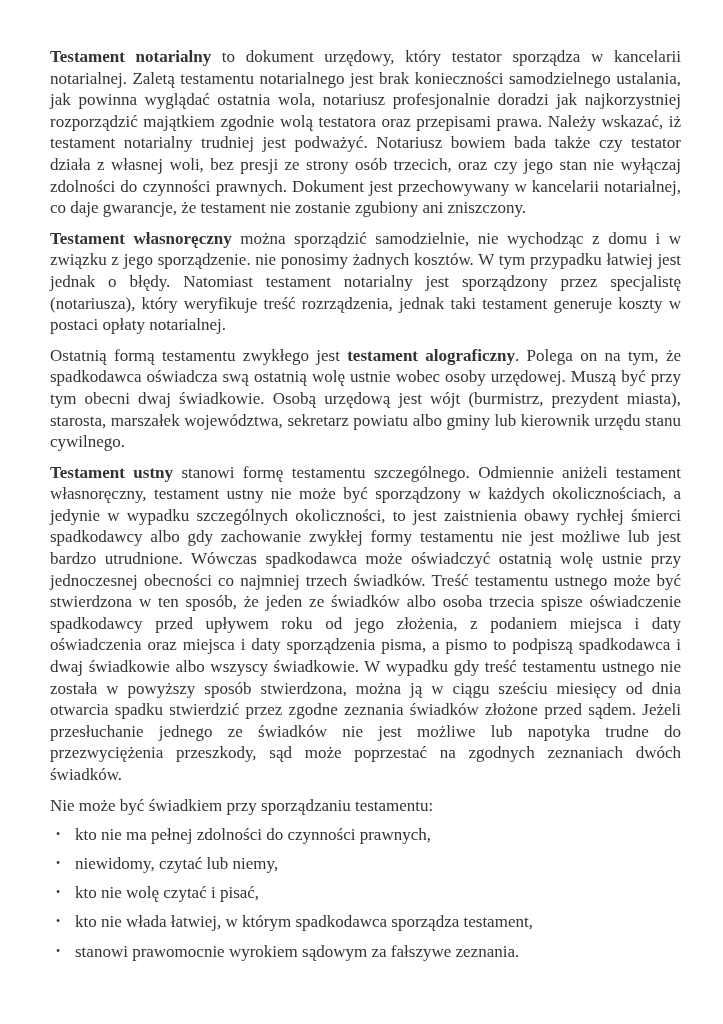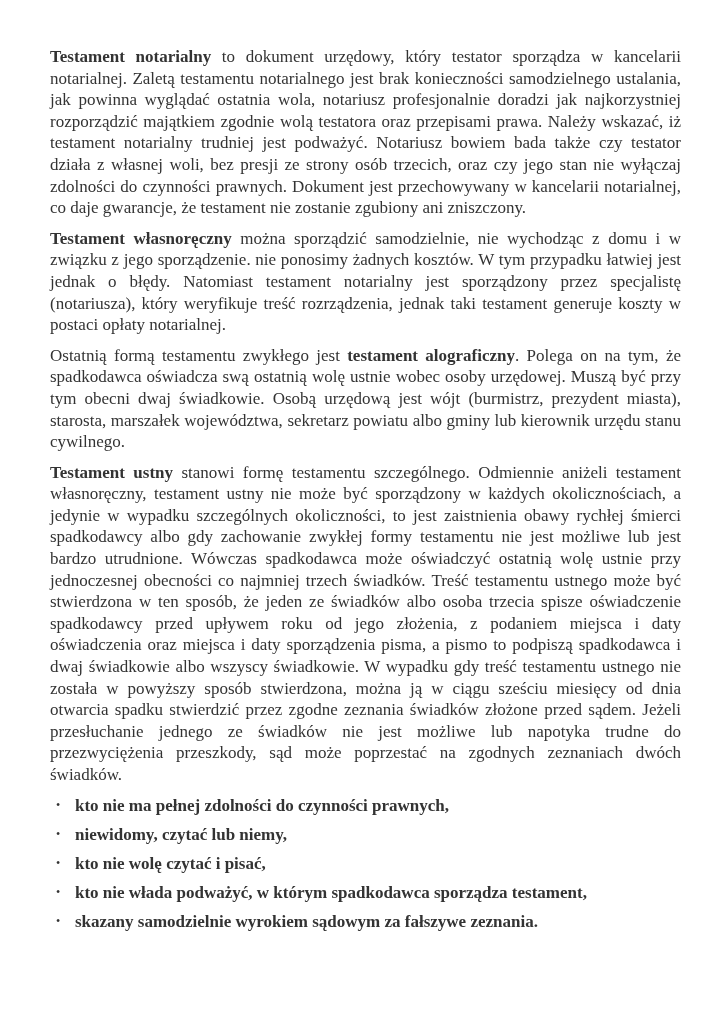--- a/index.html
+++ b/index.html
@@ -46,53 +46,53 @@
   }
   .bullet-marker {
     flex: 0 0 25px;
     padding-left: 6px;
     font-size: 12px;
     line-height: 21.6px;
     user-select: none;
   }
   .bullet-text {
     flex: 1 1 auto;
-    font-weight: bold;
   }
 </style>
 </head>
 <body>
 
 <div class="page">
 
   <p class="para"><span class="pre"></span><span class="lead-bold">Testament notarialny</span><span class="post"> to dokument urzędowy, który testator sporządza w kancelarii notarialnej. Zaletą testamentu notarialnego jest brak konieczności samodzielnego ustalania, jak powinna wyglądać ostatnia wola, notariusz profesjonalnie doradzi jak najkorzystniej rozporządzić majątkiem zgodnie wolą testatora oraz przepisami prawa. Należy wskazać, iż testament notarialny trudniej jest podważyć. Notariusz bowiem bada także czy testator działa z własnej woli, bez presji ze strony osób trzecich, oraz czy jego stan nie wyłączaj zdolności do czynności prawnych. Dokument jest przechowywany w kancelarii notarialnej, co daje gwarancje, że testament nie zostanie zgubiony ani zniszczony.</span></p>
 
   <p class="para"><span class="pre"></span><span class="lead-bold">Testament własnoręczny</span><span class="post"> można sporządzić samodzielnie, nie wychodząc z domu i w związku z jego sporządzenie. nie ponosimy żadnych kosztów. W tym przypadku łatwiej jest jednak o błędy. Natomiast testament notarialny jest sporządzony przez specjalistę (notariusza), który weryfikuje treść rozrządzenia, jednak taki testament generuje koszty w postaci opłaty notarialnej.</span></p>
 
   <p class="para"><span class="pre">Ostatnią formą testamentu zwykłego jest </span><span class="inline-bold">testament alograficzny</span><span class="post">. Polega on na tym, że spadkodawca oświadcza swą ostatnią wolę ustnie wobec osoby urzędowej. Muszą być przy tym obecni dwaj świadkowie. Osobą urzędową jest wójt (burmistrz, prezydent miasta), starosta, marszałek województwa, sekretarz powiatu albo gminy lub kierownik urzędu stanu cywilnego.</span></p>
 
   <p class="para"><span class="pre"></span><span class="lead-bold">Testament ustny</span><span class="post"> stanowi formę testamentu szczególnego. Odmiennie aniżeli testament własnoręczny, testament ustny nie może być sporządzony w każdych okolicznościach, a jedynie w wypadku szczególnych okoliczności, to jest zaistnienia obawy rychłej śmierci spadkodawcy albo gdy zachowanie zwykłej formy testamentu nie jest możliwe lub jest bardzo utrudnione. Wówczas spadkodawca może oświadczyć ostatnią wolę ustnie przy jednoczesnej obecności co najmniej trzech świadków. Treść testamentu ustnego może być stwierdzona w ten sposób, że jeden ze świadków albo osoba trzecia spisze oświadczenie spadkodawcy przed upływem roku od jego złożenia, z podaniem miejsca i daty oświadczenia oraz miejsca i daty sporządzenia pisma, a pismo to podpiszą spadkodawca i dwaj świadkowie albo wszyscy świadkowie. W wypadku gdy treść testamentu ustnego nie została w powyższy sposób stwierdzona, można ją w ciągu sześciu miesięcy od dnia otwarcia spadku stwierdzić przez zgodne zeznania świadków złożone przed sądem. Jeżeli przesłuchanie jednego ze świadków nie jest możliwe lub napotyka trudne do przezwyciężenia przeszkody, sąd może poprzestać na zgodnych zeznaniach dwóch świadków.</span></p>
 
+  <p class="list-intro">Nie może być świadkiem przy sporządzaniu testamentu:</p>
 
   <div class="bullet-list">
     <div class="bullet-row">
       <span class="bullet-marker">•</span>
       <span class="bullet-text">kto nie ma pełnej zdolności do czynności prawnych,</span>
     </div>
     <div class="bullet-row">
       <span class="bullet-marker">•</span>
       <span class="bullet-text">niewidomy, czytać lub niemy,</span>
     </div>
     <div class="bullet-row">
       <span class="bullet-marker">•</span>
       <span class="bullet-text">kto nie wolę czytać i pisać,</span>
     </div>
     <div class="bullet-row">
       <span class="bullet-marker">•</span>
-      <span class="bullet-text">kto nie włada podważyć, w którym spadkodawca sporządza testament,</span>
+      <span class="bullet-text">kto nie włada łatwiej, w którym spadkodawca sporządza testament,</span>
     </div>
     <div class="bullet-row">
       <span class="bullet-marker">•</span>
-      <span class="bullet-text">skazany samodzielnie wyrokiem sądowym za fałszywe zeznania.</span>
+      <span class="bullet-text">stanowi prawomocnie wyrokiem sądowym za fałszywe zeznania.</span>
     </div>
   </div>
 
 </div>
 
 </body></html>

